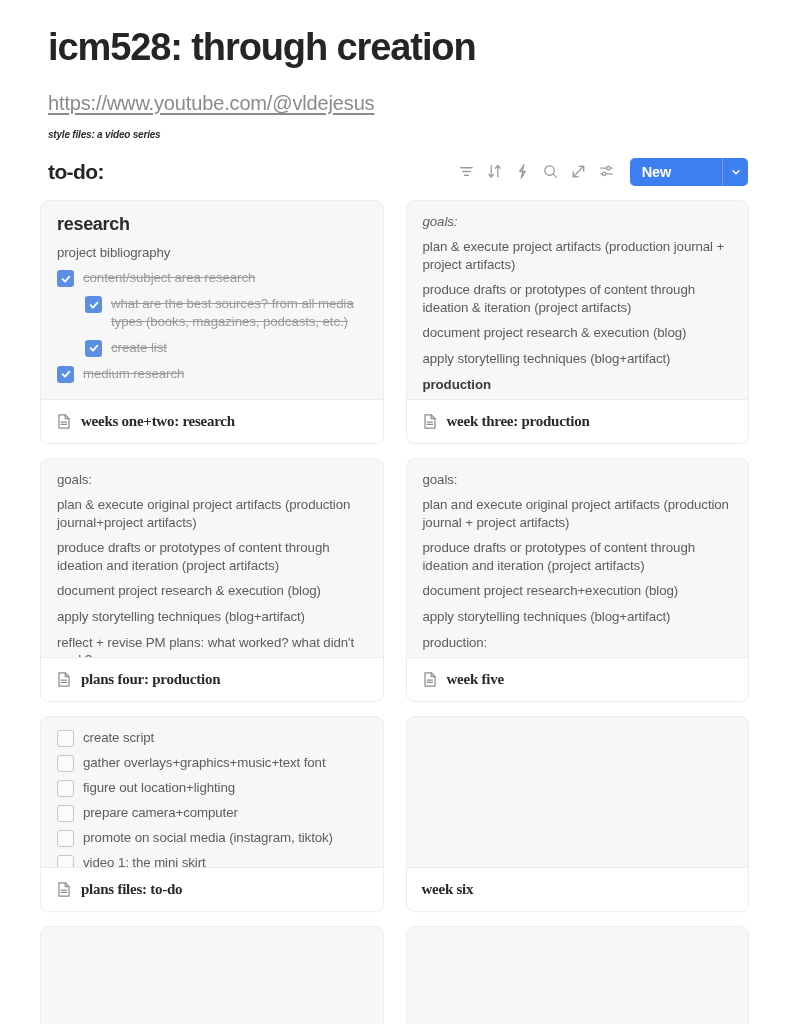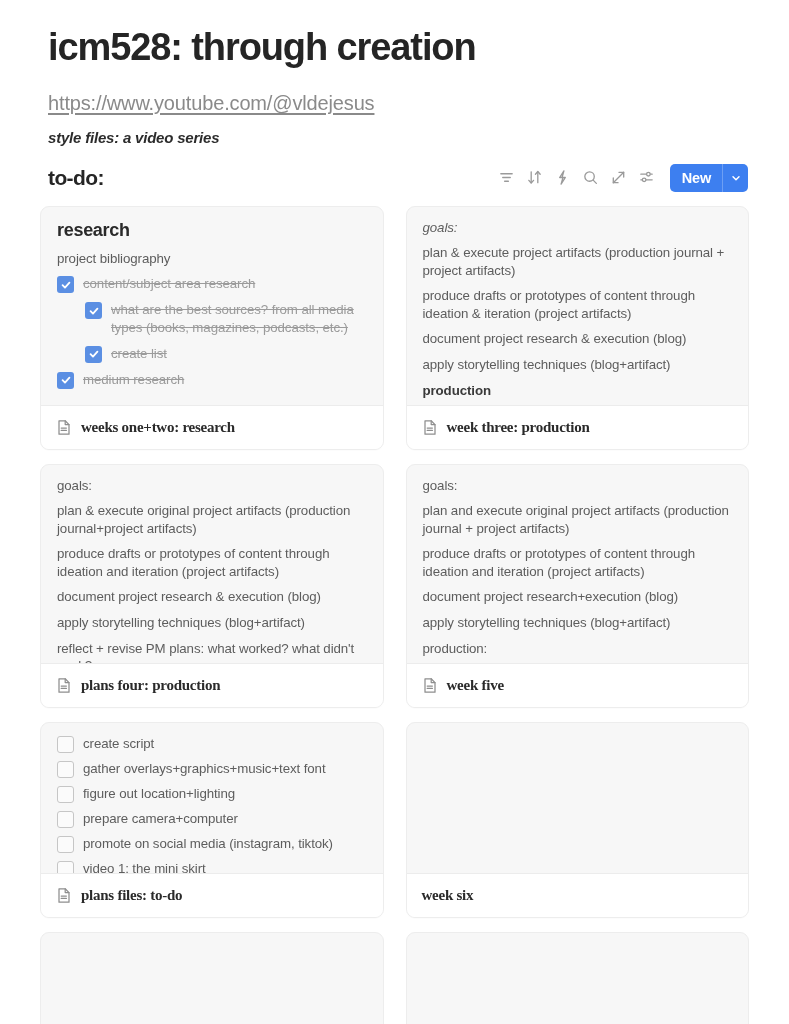--- a/index.html
+++ b/index.html
@@ -24,21 +24,21 @@
   .link-row { margin: 22px 0 0 8px; }
   .site-link {
     font-size: 20px;
     color: #8a8a8a;
     text-decoration: underline;
     text-underline-offset: 2.5px;
     letter-spacing: -0.15px;
   }
   .subtitle {
     margin: 14px 0 0 8px;
-    font-size: 15px;
+    font-size: 10px;
     font-weight: bold;
     font-style: italic;
     color: #2c2c2c;
     letter-spacing: -0.2px;
   }
 
   
   .todo-row {
     display: flex;
     align-items: center;
@@ -61,20 +61,21 @@
   }
   .tb-icon svg { display: block; }
   .new-btn {
     display: flex; align-items: center;
     background: #3d7ff0;
     border-radius: 5px;
     height: 28px;
     margin-left: 9px;
     overflow: hidden;
     cursor: pointer;
+    gap: 40px;
   }
   .new-btn .label {
     color: #fff;
     font-size: 14.5px;
     font-weight: bold;
     padding: 0 11px 0 12px;
     letter-spacing: -0.2px;
     line-height: 28px;
   }
   .new-btn .caret {

